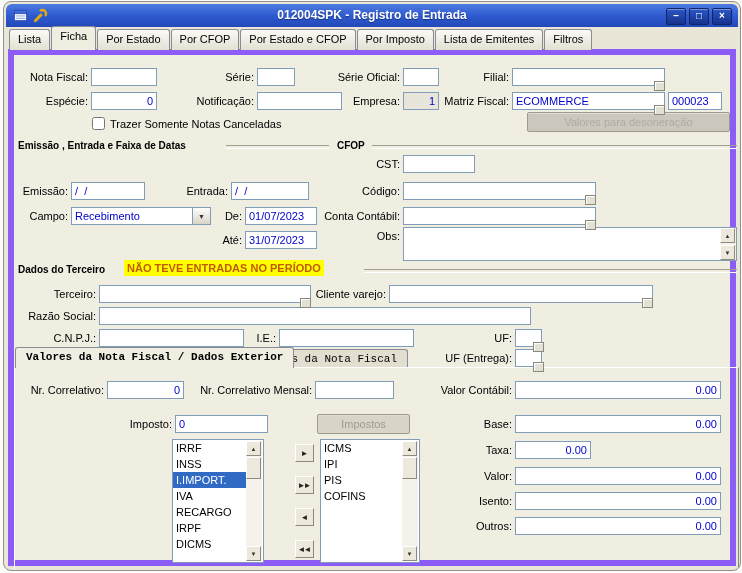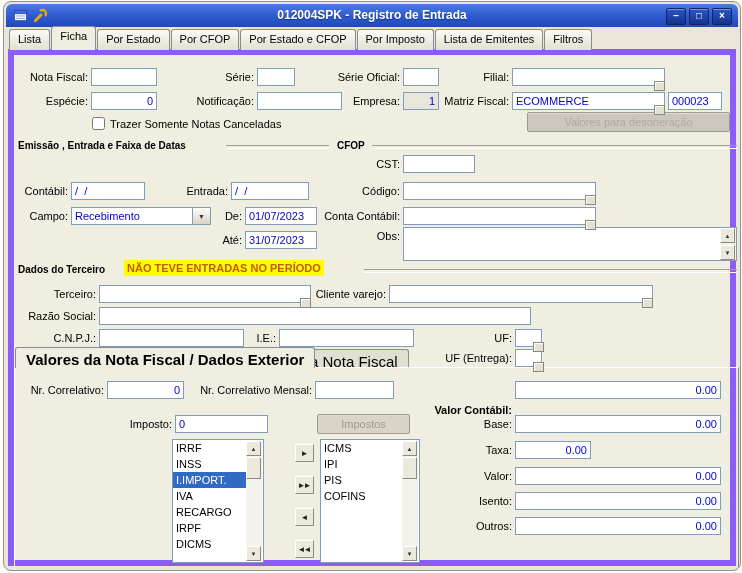--- a/index.html
+++ b/index.html
@@ -21,21 +21,21 @@
   .tabs{position:absolute;left:5px;top:27px;height:21px;display:flex;align-items:flex-end;z-index:5;}
   .tab{height:18px;padding:2px 8px 0;font-size:11px;line-height:14px;white-space:nowrap;
        background:linear-gradient(#FBFAF5,#E3E0D2);border:1px solid #898C95;border-bottom:none;
        border-radius:3px 3px 0 0;margin-right:1px;color:#000;}
   .tab.active{height:21px;background:#F0EDE1;position:relative;z-index:6;}
   #page{position:absolute;left:4px;right:4px;top:47px;bottom:4px;background:#F0EDE1;
        border:6px solid #8b5cf6;}
   
   .lb{position:absolute;font-size:11px;line-height:18px;text-align:right;white-space:nowrap;color:#000;}
   .lft{text-align:left;}
-  .b{font-weight:bold;margin-top:20px;}
+  .b{font-weight:normal;}
   .sec{position:absolute;font-size:10px;line-height:14px;font-weight:bold;white-space:nowrap;color:#000;}
   .hr{position:absolute;height:2px;border-top:1px solid #A19D90;border-bottom:1px solid #FFFFFF;}
   .tx{position:absolute;height:18px;border:1px solid #7F9DB9;background:#fff;box-sizing:border-box;
        font-family:"Liberation Sans","DejaVu Sans",sans-serif;font-size:11px;color:#0000CC;
        padding:0 3px;outline:none;}
   .tx.r{text-align:right;}
   .tx.gray{background:#E8E5DB;}
   .lk{position:absolute;width:9px;height:8px;background:#E3E0D4;border:1px solid #8A877D;
        box-shadow:inset 1px 1px 0 #fff;z-index:3;}
   .combo{position:absolute;height:18px;border:1px solid #7F9DB9;background:#fff;display:flex;box-sizing:border-box;}
@@ -54,22 +54,22 @@
        align-items:center;justify-content:center;box-sizing:border-box;}
   .sbb.up{top:0;} .sbb.down{bottom:0;}
   .thumb{position:absolute;left:0;top:16px;width:15px;height:22px;background:#ECE8DC;border:1px solid;
        border-color:#FFF #8E8A7E #8E8A7E #FFF;box-sizing:border-box;}
   .list{position:absolute;background:#fff;border:1px solid #7F9DB9;box-sizing:border-box;overflow:hidden;}
   .li{height:16px;font-size:11px;line-height:16px;padding:0 3px;margin-right:16px;white-space:nowrap;color:#000;}
   .li.sel{background:#316AC5;color:#fff;}
   .b3d{position:absolute;background:#ECE8DC;border:1px solid;border-color:#FFF #8E8A7E #8E8A7E #FFF;
        display:flex;align-items:center;justify-content:center;font-size:8px;letter-spacing:-2px;
        color:#222;box-sizing:border-box;padding-right:2px;}
-  .itab{position:absolute;font-size:15px;white-space:nowrap;padding:3px 10px 0;box-sizing:border-box;
-       background:#E2DFD1;border:1px solid #898C95;border-bottom:none;border-radius:3px 3px 0 0;}
+  .itab{position:absolute;font-size:11px;white-space:nowrap;padding:3px 10px 0;box-sizing:border-box;
+       background:#E2DFD1;border:1px solid #898C95;border-bottom:none;border-radius:3px 3px 0 0;font-family:Liberation Mono, monospace;}
   .itab.active{background:#F0EDE1;font-weight:bold;z-index:4;}
   .panel{position:absolute;border:1px solid;border-color:#FFFFFF #8A877C #8A877C #FFFFFF;z-index:1;}
   .note{position:absolute;font-size:11px;font-weight:bold;line-height:14px;padding:1px 3px;white-space:nowrap;}
 </style>
 </head>
 <body>
 
 <div id="win">
 
   <div class="titlebar">
@@ -134,21 +134,21 @@
     <button class="dbtn" style="left:513px;top:57px;width:203px;height:20px" disabled="">Valores para desoneração</button>
 
     <div class="sec" style="left:4px;top:84px">Emissão , Entrada e Faixa de Datas</div>
     <div class="hr" style="left:212px;top:90px;width:103px"></div>
     <div class="sec" style="left:323px;top:84px">CFOP</div>
     <div class="hr" style="left:358px;top:90px;width:365px"></div>
 
     <div class="lb" style="left:330px;top:100px;width:56px">CST:</div>
     <input class="tx" style="left: 389px; top: 100px; width: 72px;" value="">
 
-    <div class="lb" style="left:2px;top:127px;width:52px">Contábil:</div>
+    <div class="lb" style="left:2px;top:127px;width:52px">Emissão:</div>
     <input class="tx" style="left: 57px; top: 127px; width: 74px;" value="/  /">
     <div class="lb" style="left:158px;top:127px;width:56px">Entrada:</div>
     <input class="tx" style="left: 217px; top: 127px; width: 78px;" value="/  /">
     <div class="lb" style="left:330px;top:127px;width:56px">Código:</div>
     <input class="tx" style="left: 389px; top: 127px; width: 193px;" value="">
     <div class="lk" style="left:571px;top:140px"></div>
 
     <div class="lb" style="left:2px;top:152px;width:52px">Campo:</div>
     <div class="combo" style="left:57px;top:152px;width:140px">
       <div class="cval">Recebimento</div>

